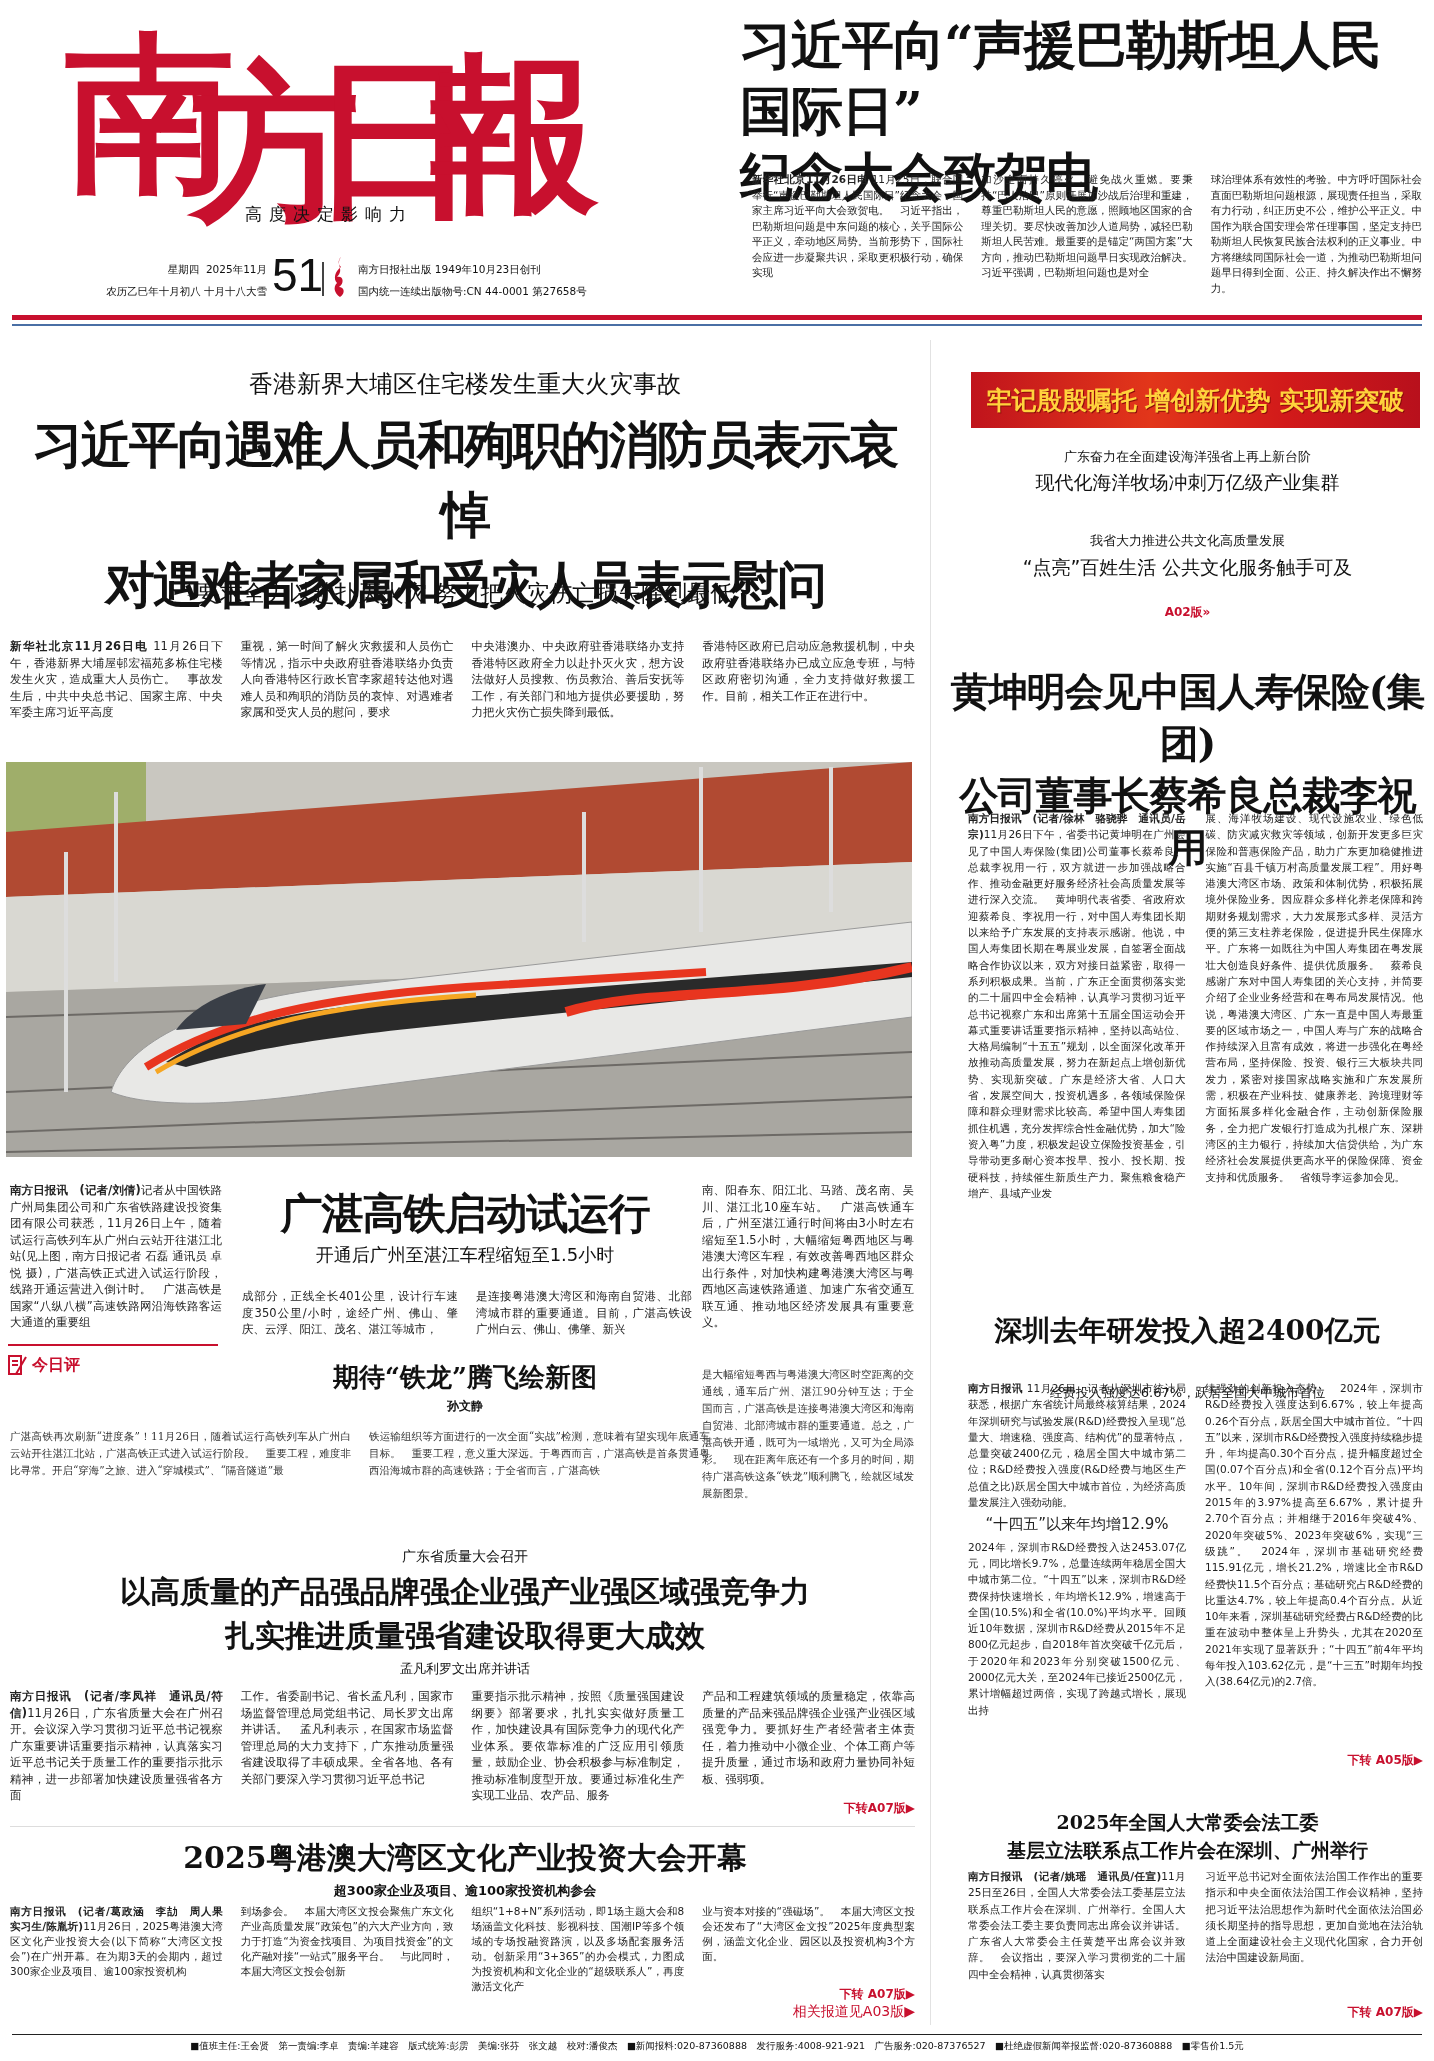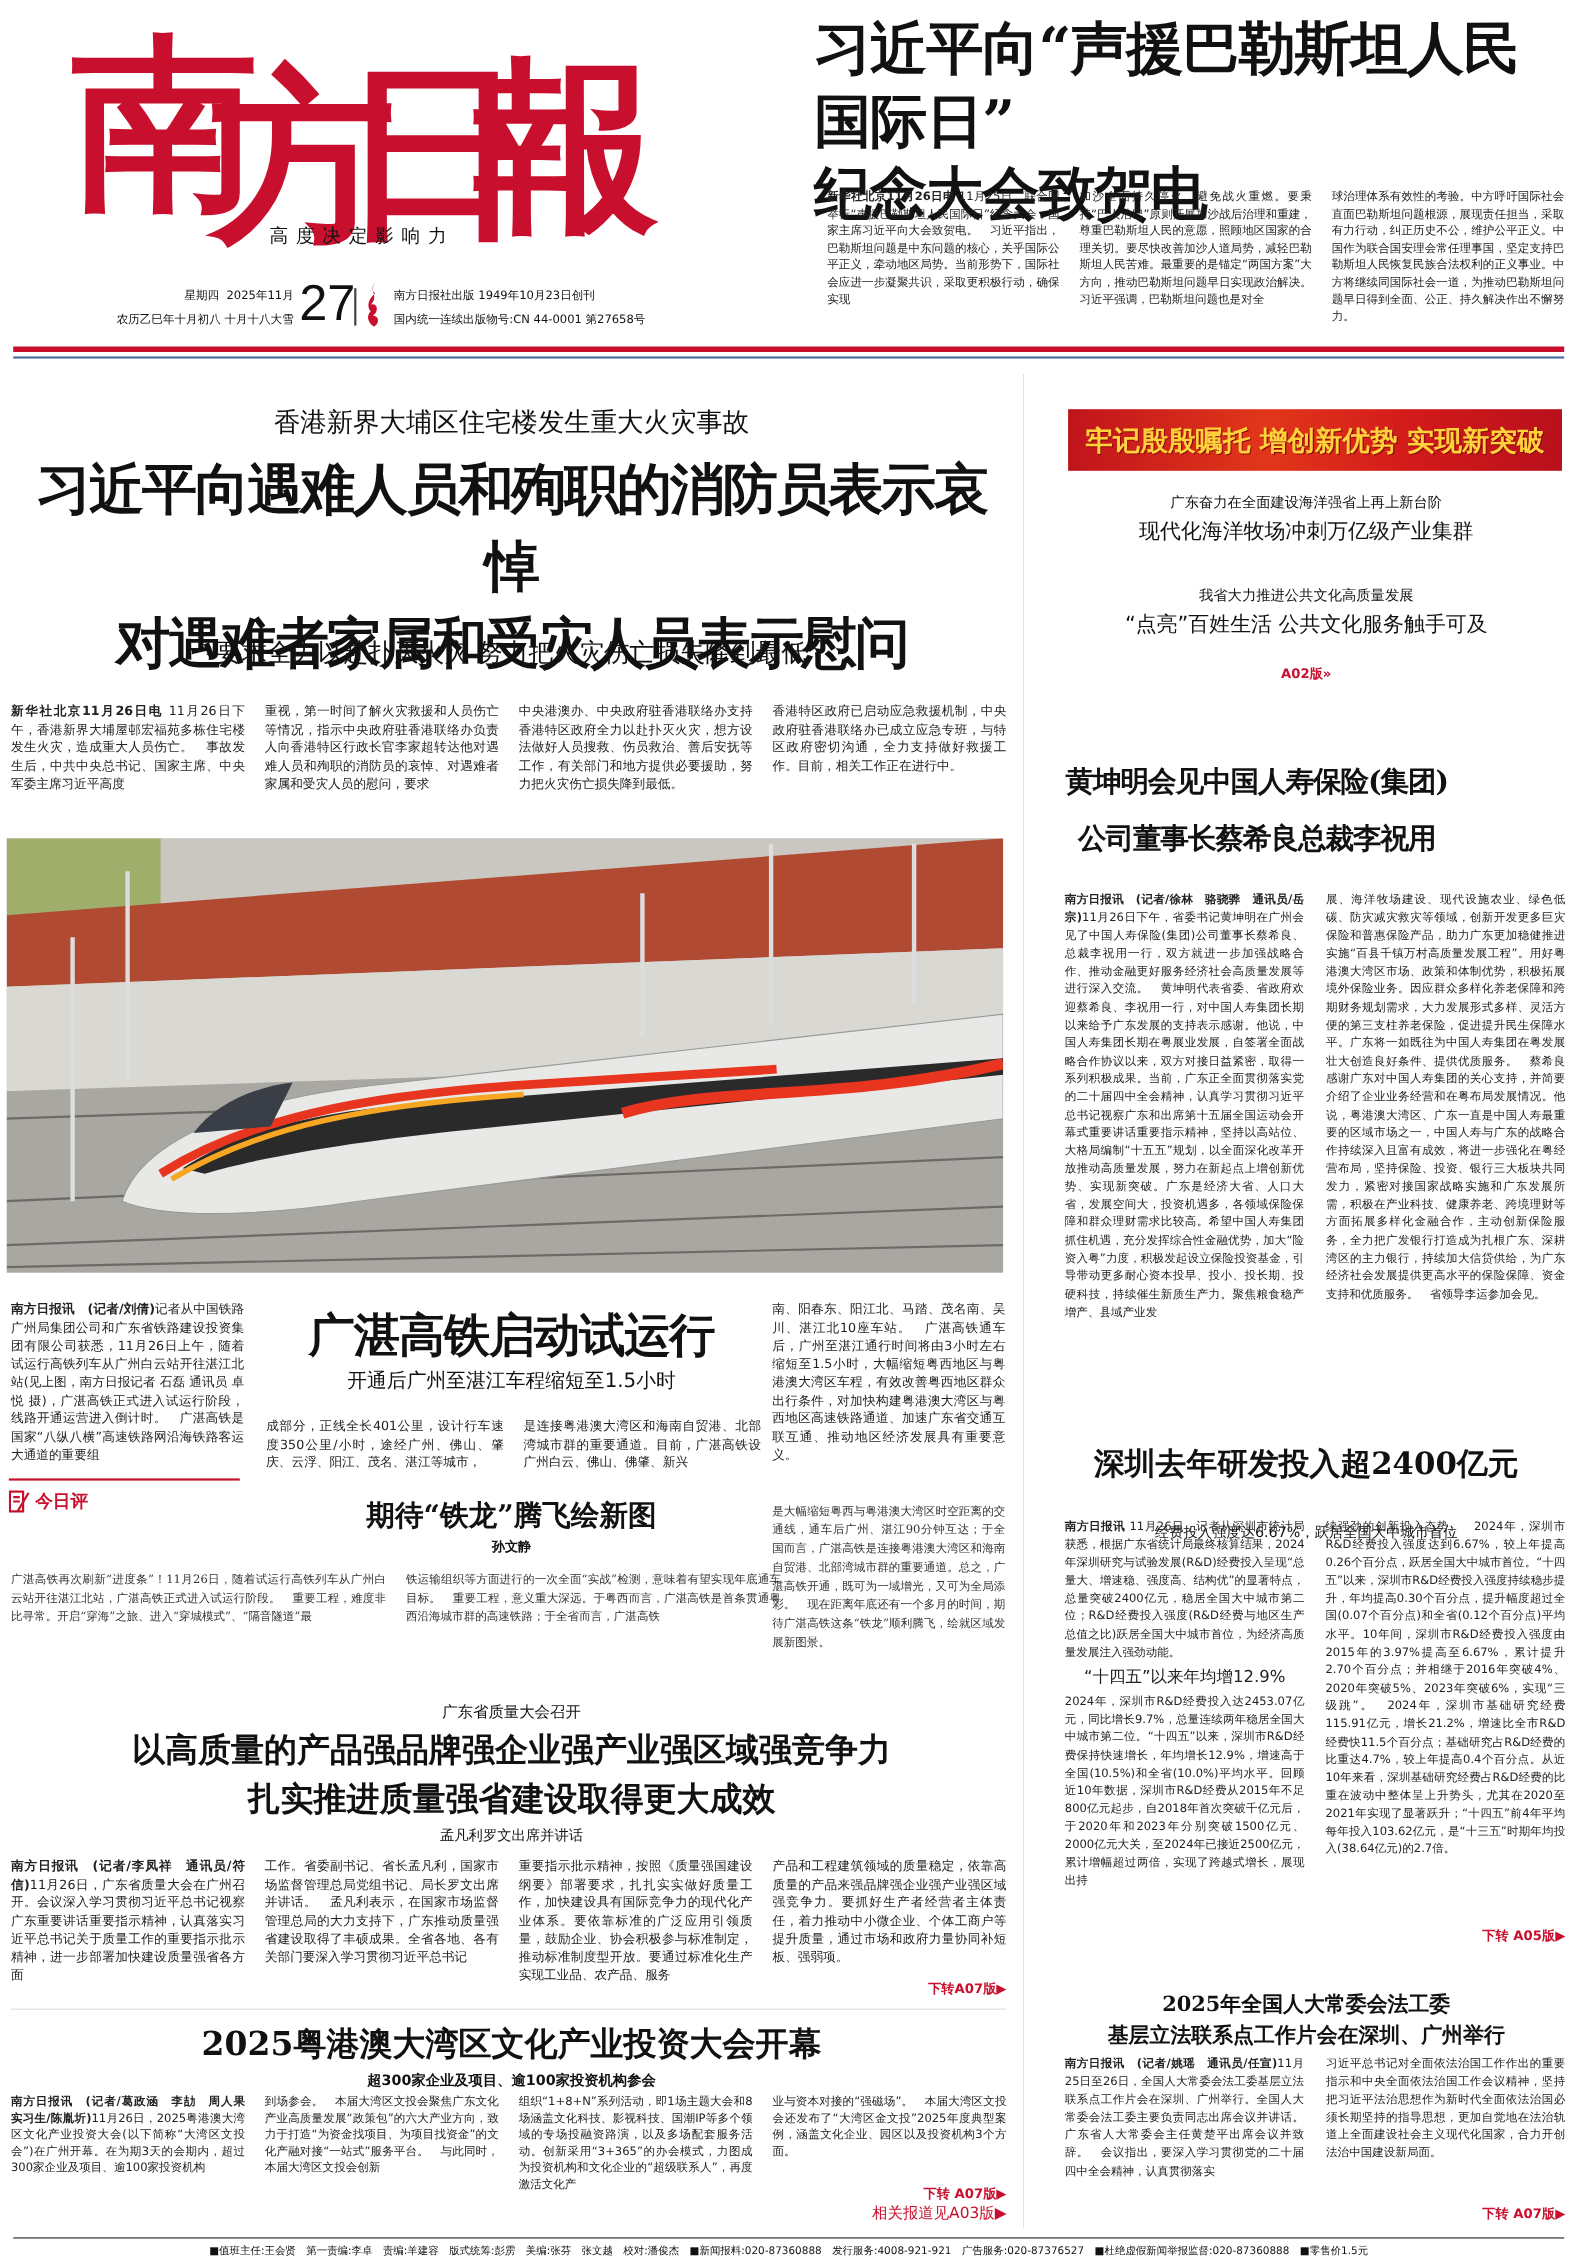--- a/index.html
+++ b/index.html
@@ -42,21 +42,21 @@
   <span class="glyph" style="left:130px;top:50px;">方</span>
   <span class="glyph" style="left:250px;top:45px;">日</span>
   <span class="glyph" style="left:370px;top:40px;">報</span>
 </div>
 <div class="abs slogan">高度决定影响力</div>
 
 <div class="abs dateblock">
   <div><span>星期四</span>&nbsp;&nbsp;<span>2025年11月</span></div>
   <div>农历乙巳年十月初八  十月十八大雪</div>
 </div>
-<div class="abs bigday">27</div>
+<div class="abs bigday">51</div>
 <div class="abs vsep"></div>
 <svg class="abs flame" viewBox="0 0 14 40">
     <path d="M8 0 C2 8 12 12 4 20 C10 18 12 26 6 30 C11 30 13 36 7 40 C1 36 0 30 4 26 C0 22 2 14 8 10 C4 6 6 2 8 0Z" fill="#c8102e"></path>
   </svg>
 <div class="abs pubinfo">
   <div>南方日报社出版  1949年10月23日创刊</div>
   <div>国内统一连续出版物号:CN 44-0001  第27658号</div>
 </div>
 
 <div class="abs toptitle">
@@ -180,21 +180,21 @@
 
 <div class="abs banner">
     <span>牢记殷殷嘱托  增创新优势  实现新突破</span>
   </div>
 <div class="abs sub" style="left:945px;top:448px;width:485px;font-size:13px;">广东奋力在全面建设海洋强省上再上新台阶</div>
 <div class="abs sub" style="left:945px;top:470px;width:485px;font-size:19px;">现代化海洋牧场冲刺万亿级产业集群</div>
 <div class="abs sub" style="left:945px;top:532px;width:485px;font-size:13px;">我省大力推进公共文化高质量发展</div>
 <div class="abs sub" style="left:945px;top:555px;width:485px;font-size:19px;">“点亮”百姓生活  公共文化服务触手可及</div>
 <div class="abs sub" style="left:945px;top:604px;width:485px;font-size:12px;color:#c8102e;font-weight:bold;">A02版»</div>
 
-<div class="abs hl" style="left:900px;top:665px;width:485px;font-size:26px;line-height:52px;letter-spacing:-1px;margin-top:20px;">
+<div class="abs hl" style="left:945px;top:665px;width:485px;font-size:39px;line-height:52px;letter-spacing:-1px;">
   <div>黄坤明会见中国人寿保险(集团)</div>
   <div>公司董事长蔡希良总裁李祝用</div>
 </div>
 <div class="abs cols" style="left:968px;top:810px;width:455px;font-size:10.5px;line-height:16.3px;gap:20px;">
   <p><span class="lead">南方日报讯　(记者/徐林　骆骁骅　通讯员/岳宗)</span><span>11月26日下午，省委书记黄坤明在广州会见了中国人寿保险(集团)公司董事长蔡希良、总裁李祝用一行，双方就进一步加强战略合作、推动金融更好服务经济社会高质量发展等进行深入交流。　黄坤明代表省委、省政府欢迎蔡希良、李祝用一行，对中国人寿集团长期以来给予广东发展的支持表示感谢。他说，中国人寿集团长期在粤展业发展，自签署全面战略合作协议以来，双方对接日益紧密，取得一系列积极成果。当前，广东正全面贯彻落实党的二十届四中全会精神，认真学习贯彻习近平总书记视察广东和出席第十五届全国运动会开幕式重要讲话重要指示精神，坚持以高站位、大格局编制“十五五”规划，以全面深化改革开放推动高质量发展，努力在新起点上增创新优势、实现新突破。广东是经济大省、人口大省，发展空间大，投资机遇多，各领域保险保障和群众理财需求比较高。希望中国人寿集团抓住机遇，充分发挥综合性金融优势，加大“险资入粤”力度，积极发起设立保险投资基金，引导带动更多耐心资本投早、投小、投长期、投硬科技，持续催生新质生产力。聚焦粮食稳产增产、县域产业发</span></p>
   <p>展、海洋牧场建设、现代设施农业、绿色低碳、防灾减灾救灾等领域，创新开发更多巨灾保险和普惠保险产品，助力广东更加稳健推进实施“百县千镇万村高质量发展工程”。用好粤港澳大湾区市场、政策和体制优势，积极拓展境外保险业务。因应群众多样化养老保障和跨期财务规划需求，大力发展形式多样、灵活方便的第三支柱养老保险，促进提升民生保障水平。广东将一如既往为中国人寿集团在粤发展壮大创造良好条件、提供优质服务。　蔡希良感谢广东对中国人寿集团的关心支持，并简要介绍了企业业务经营和在粤布局发展情况。他说，粤港澳大湾区、广东一直是中国人寿最重要的区域市场之一，中国人寿与广东的战略合作持续深入且富有成效，将进一步强化在粤经营布局，坚持保险、投资、银行三大板块共同发力，紧密对接国家战略实施和广东发展所需，积极在产业科技、健康养老、跨境理财等方面拓展多样化金融合作，主动创新保险服务，全力把广发银行打造成为扎根广东、深耕湾区的主力银行，持续加大信贷供给，为广东经济社会发展提供更高水平的保险保障、资金支持和优质服务。　省领导李运参加会见。</p>
 </div>
 
 <div class="abs hl" style="left:945px;top:1312px;width:485px;font-size:28px;">深圳去年研发投入超2400亿元</div>
 <div class="abs sub" style="left:945px;top:1350px;width:485px;font-size:13px;margin-top:34px;">经费投入强度达6.67%，跃居全国大中城市首位</div>

